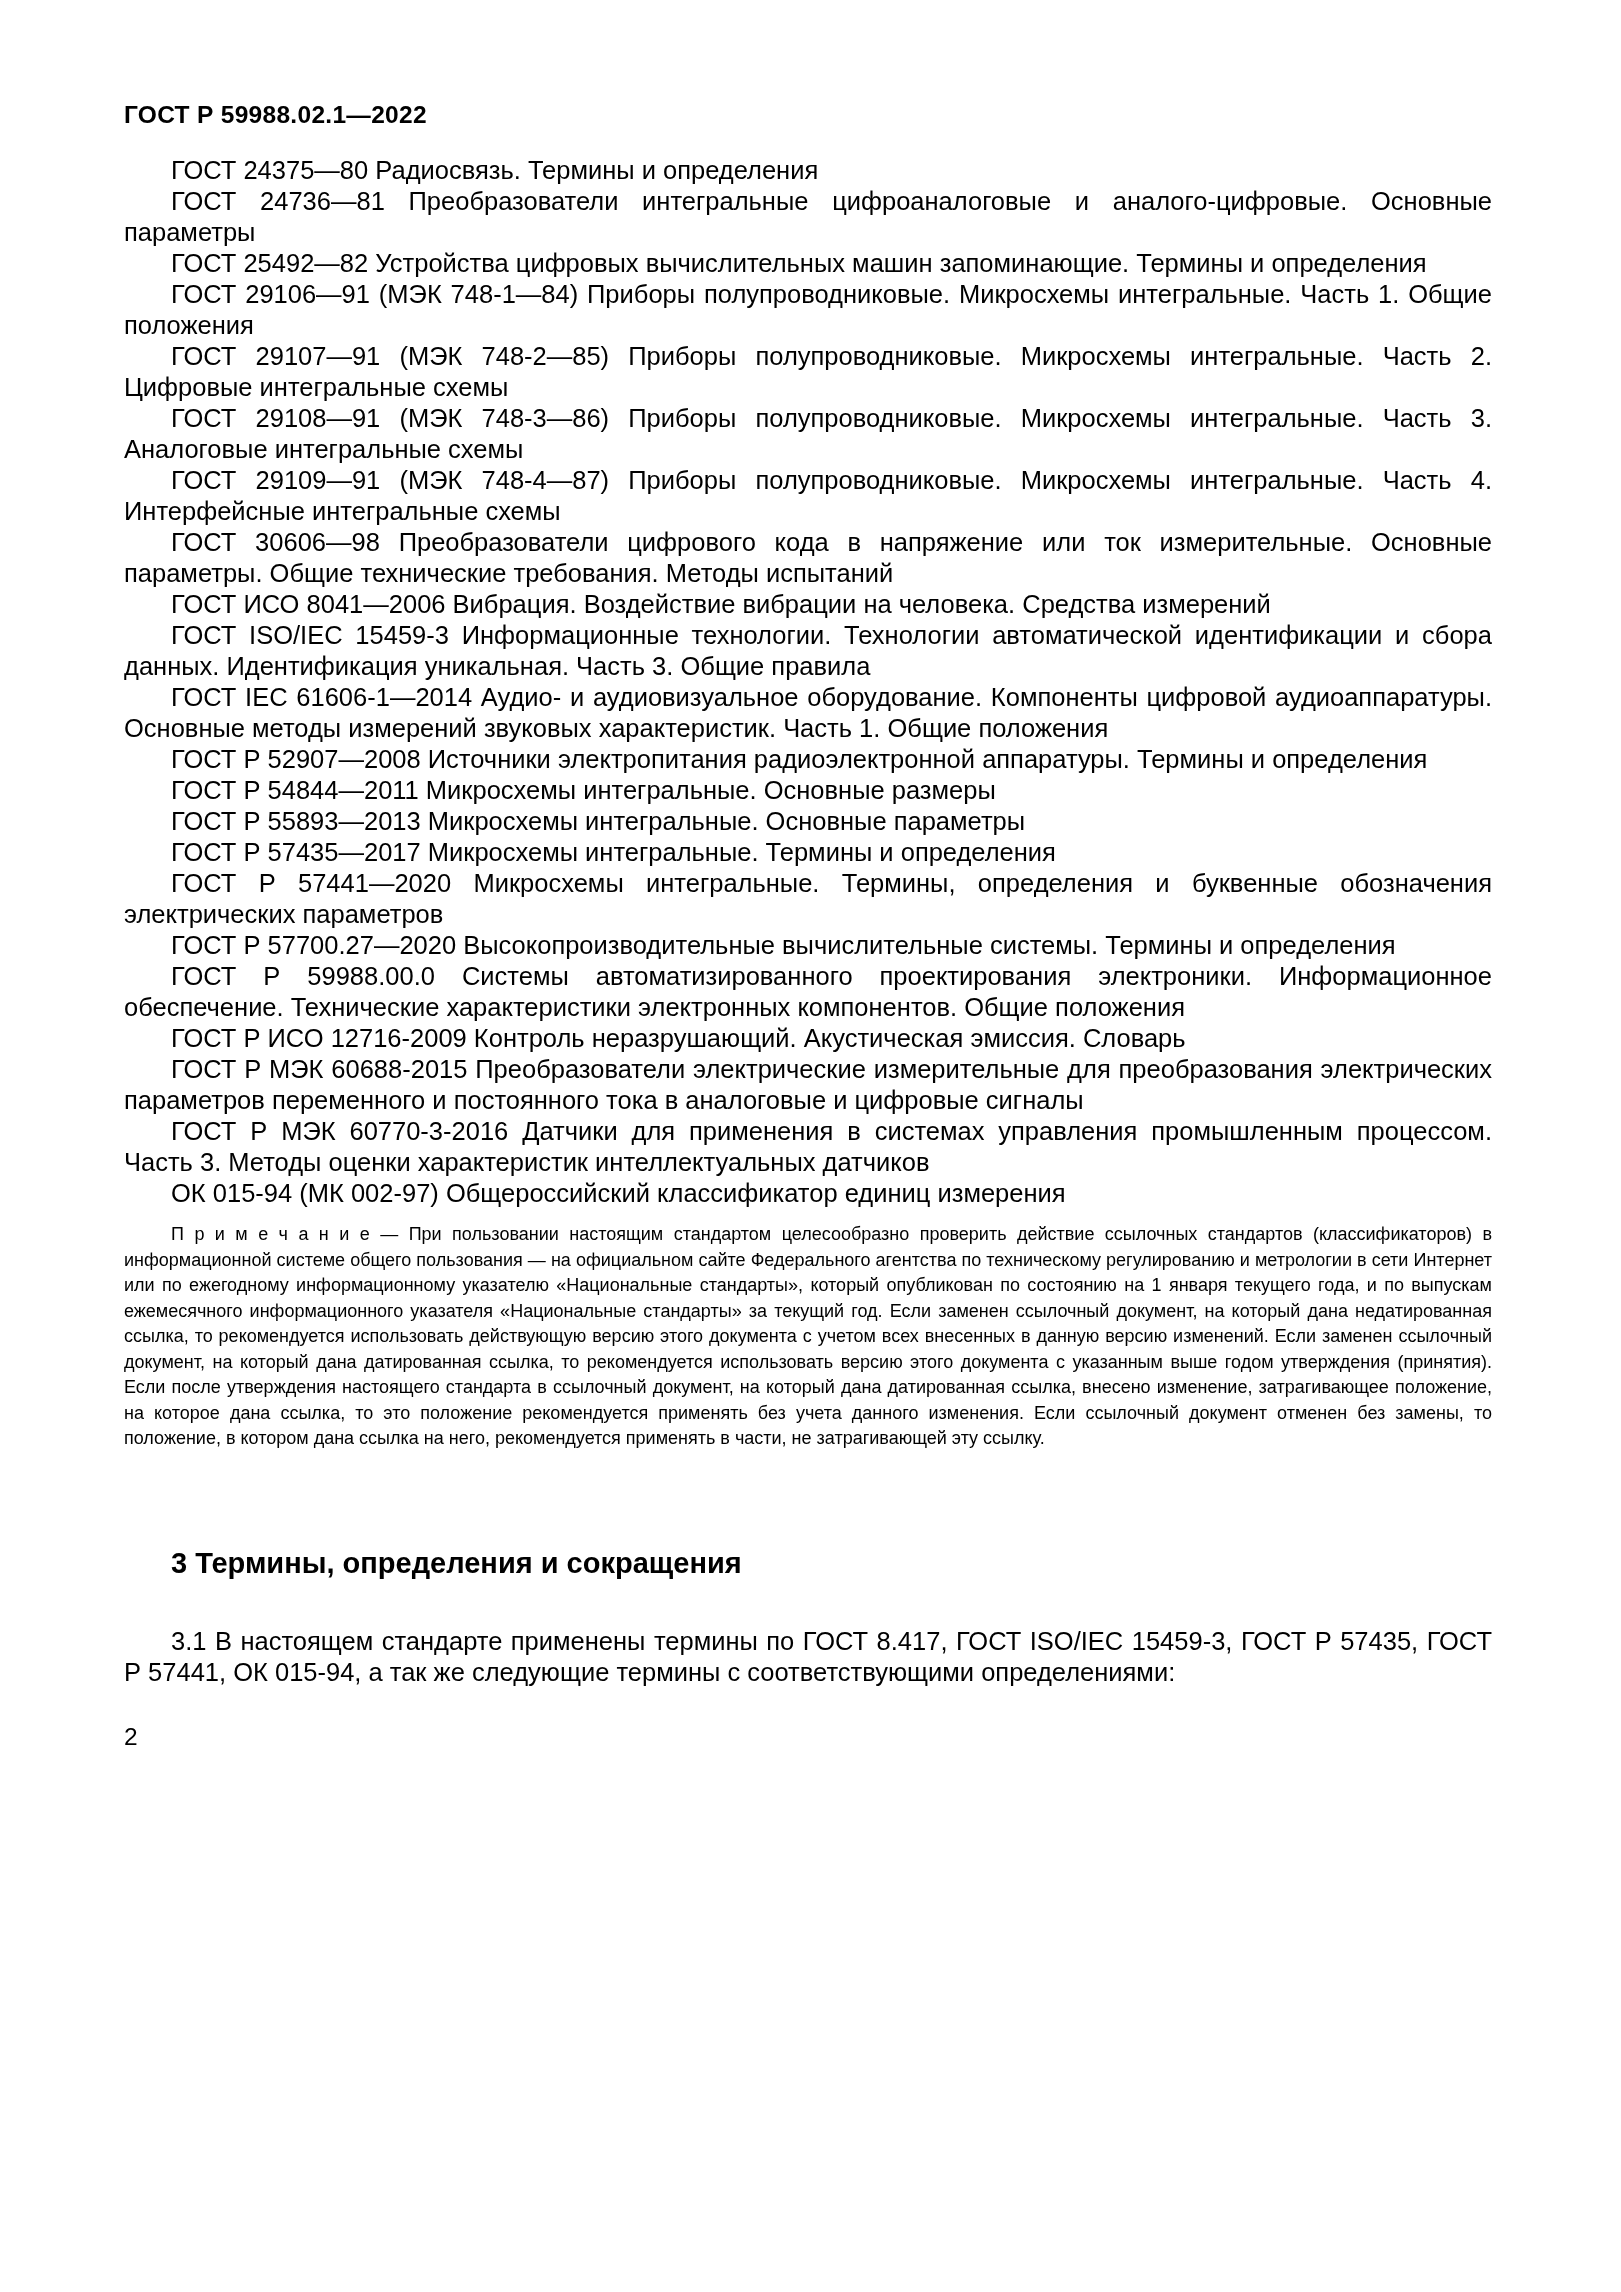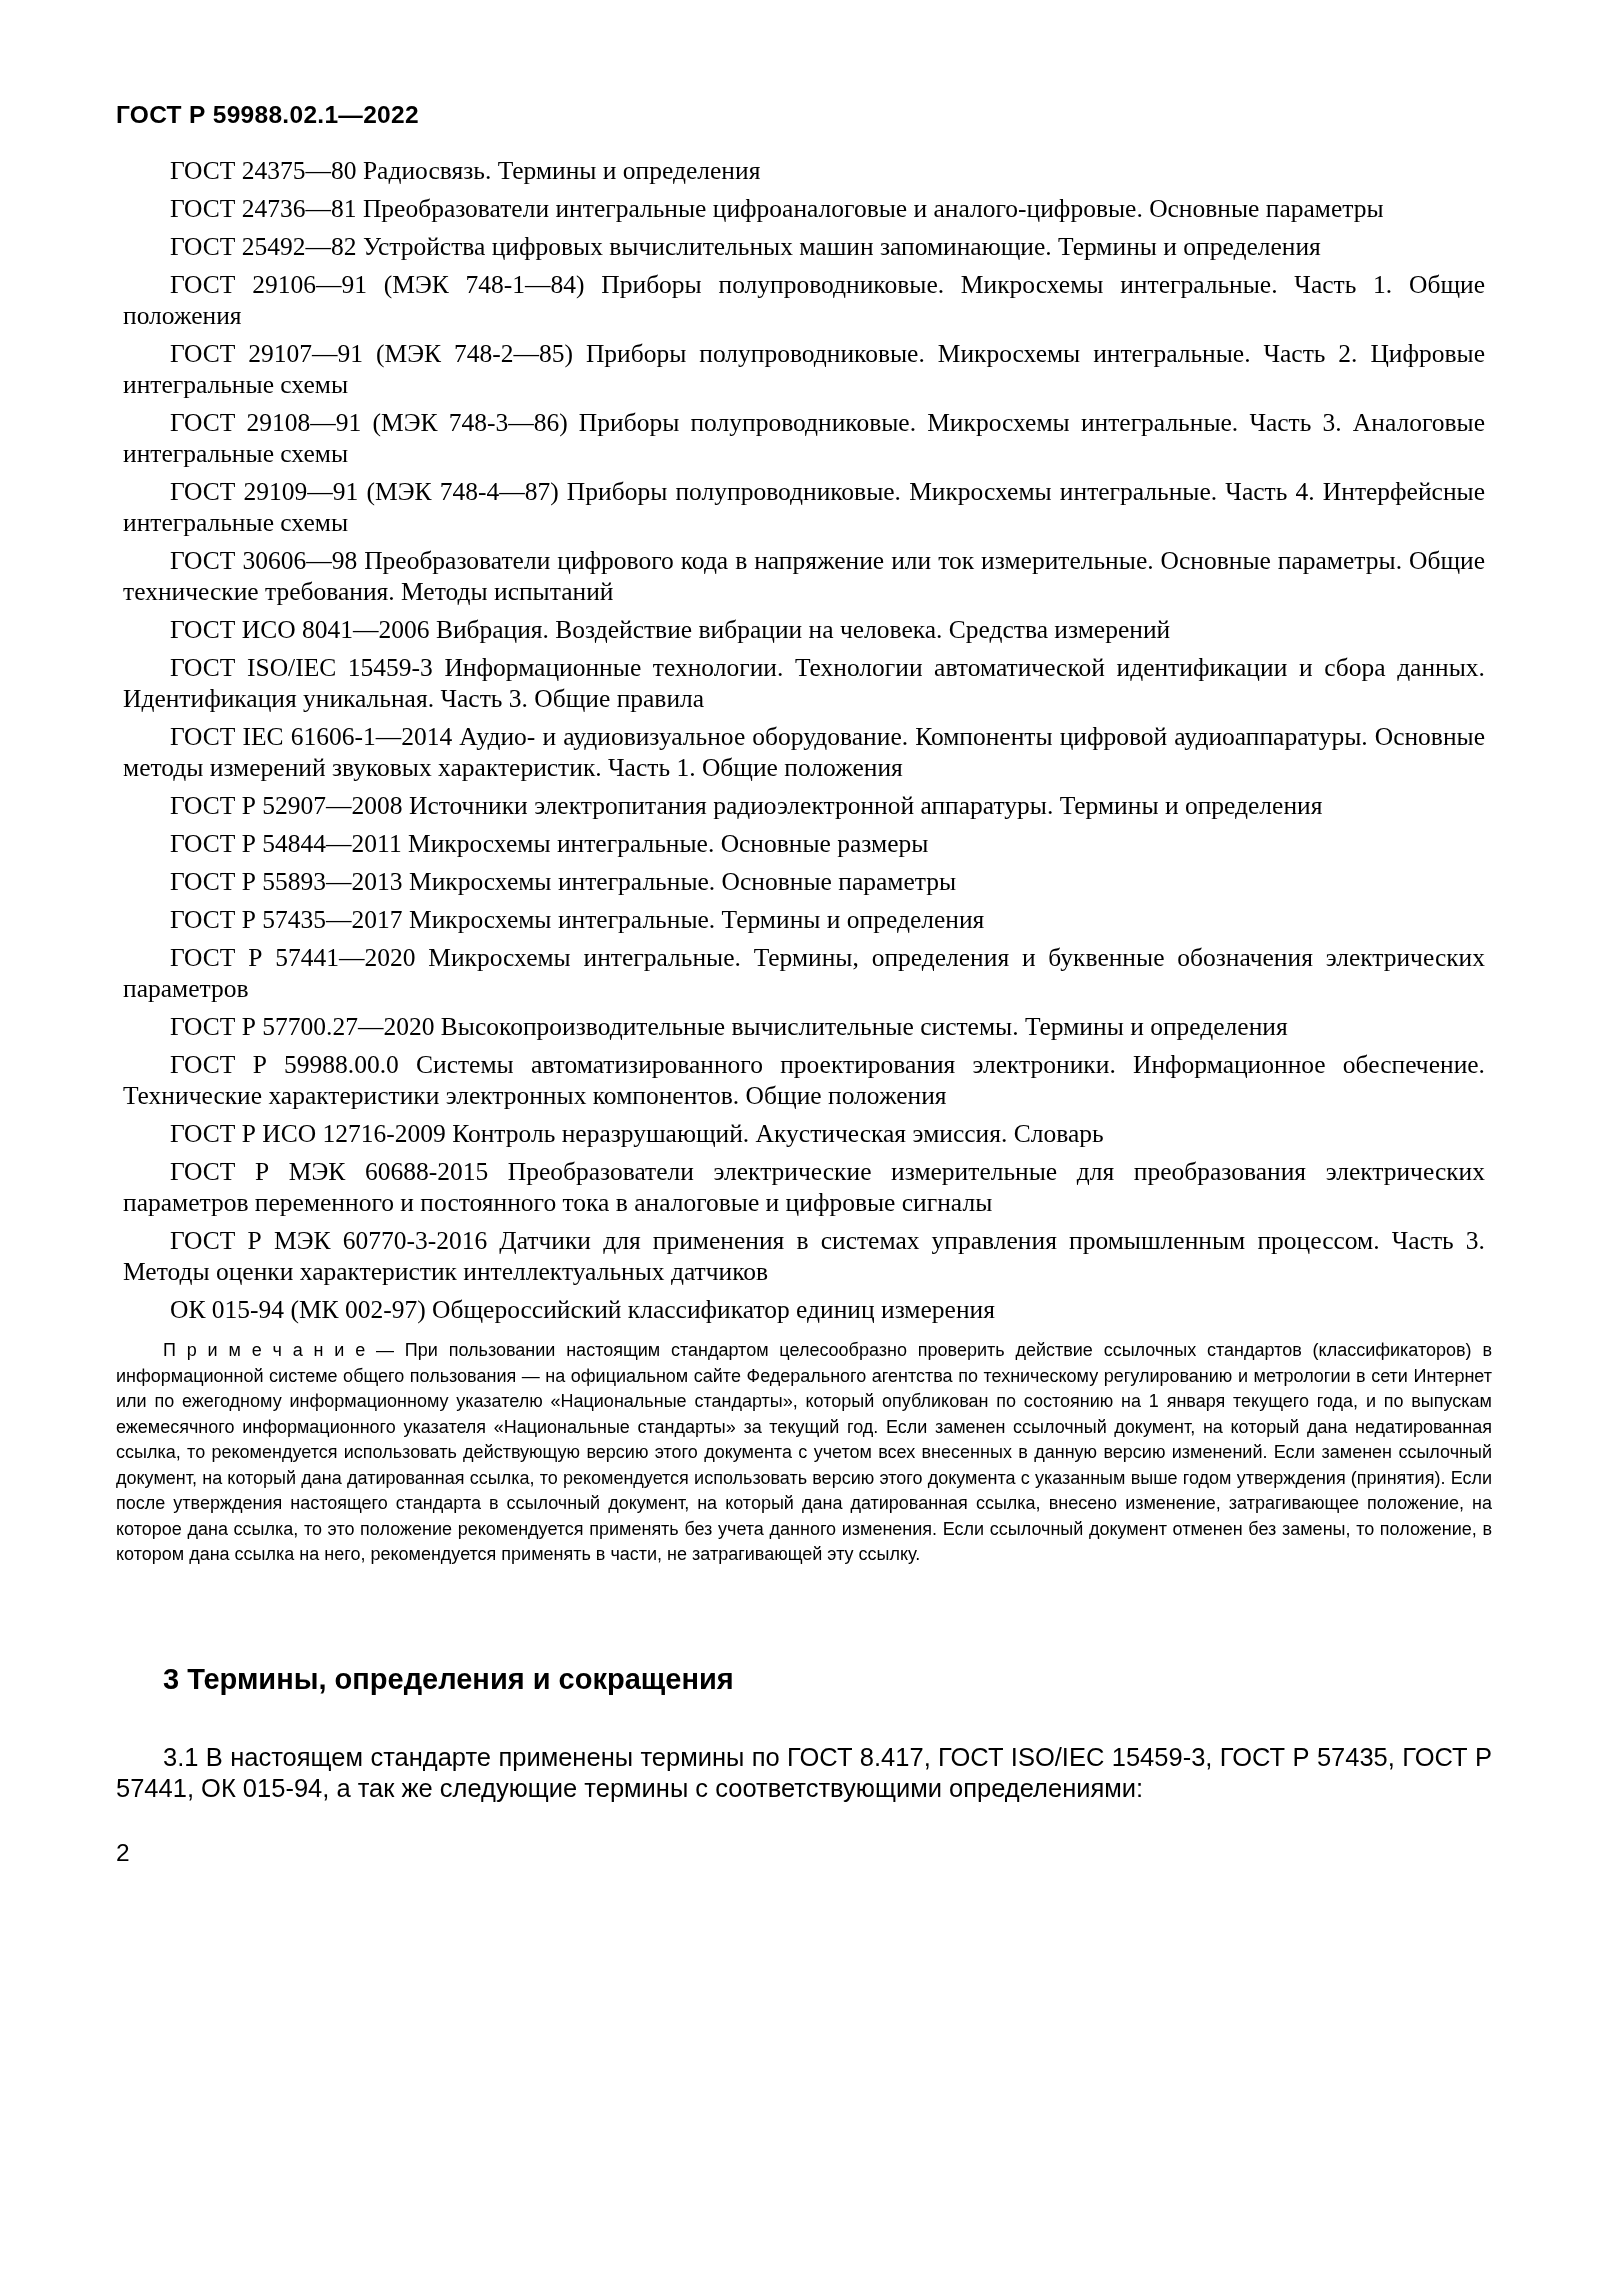--- a/index.html
+++ b/index.html
@@ -10,39 +10,39 @@
     height: 2293px;
     margin: 0 auto;
     background: #ffffff;
     color: #000000;
     font-family: "Liberation Sans", sans-serif;
     overflow: hidden;
   }
   .content {
     position: absolute;
     top: 101px;
-    left: 116px;
+    left: 124px;
     right: 129px;
   }
   .doc-header {
     font-size: 24.5px;
     font-weight: bold;
     letter-spacing: 0.3px;
     margin-bottom: 25.5px;
     white-space: nowrap;
   }
   .para {
     font-size: 25.5px;
     line-height: 31px;
     text-align: justify;
     text-indent: 47px;
     hyphens: auto;
     -webkit-hyphens: auto;
   }
-  .references .para { margin: 7px; font-family: Liberation Serif, serif; }
+  .references .para { margin: 0; }
   .note {
     margin-top: 13.7px;
     font-size: 18px;
     line-height: 25.5px;
     text-align: justify;
     text-indent: 47px;
     hyphens: auto;
     -webkit-hyphens: auto;
   }
   .section-heading {

